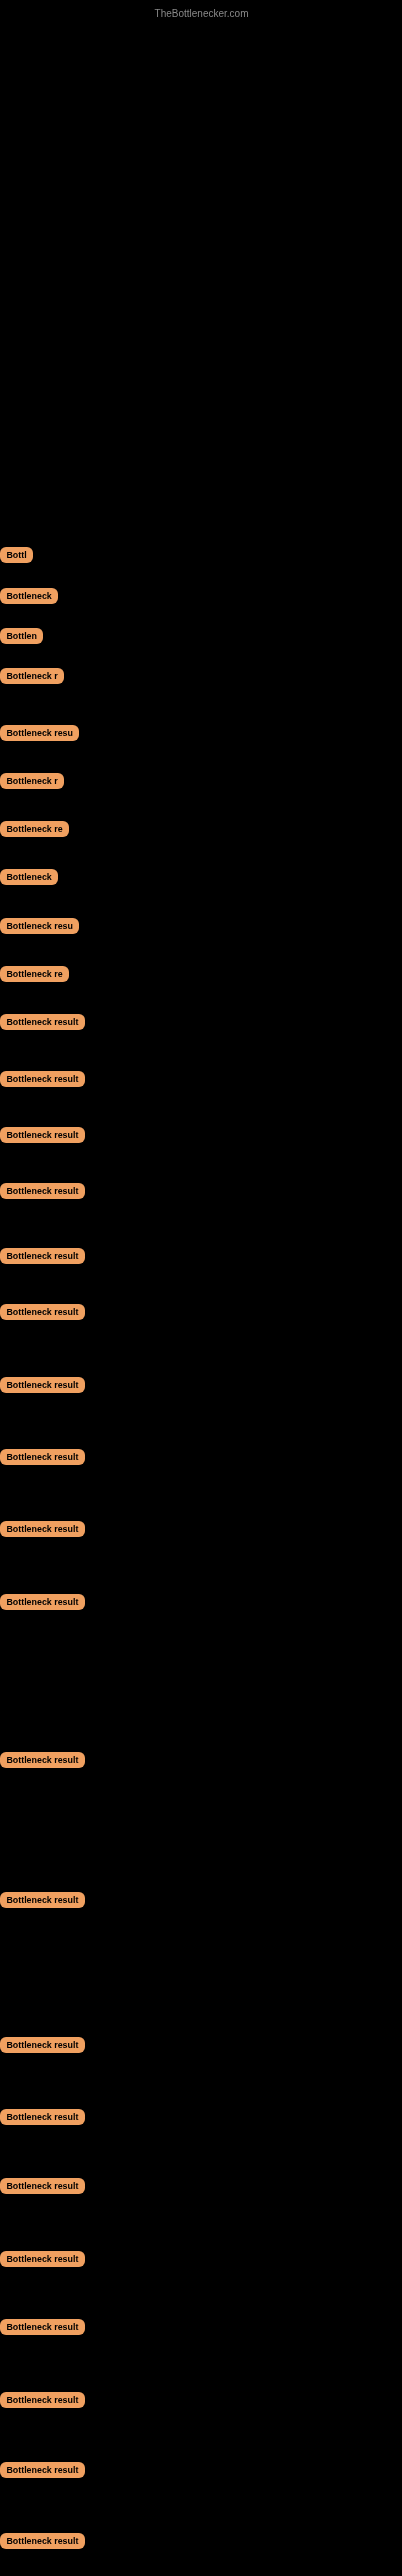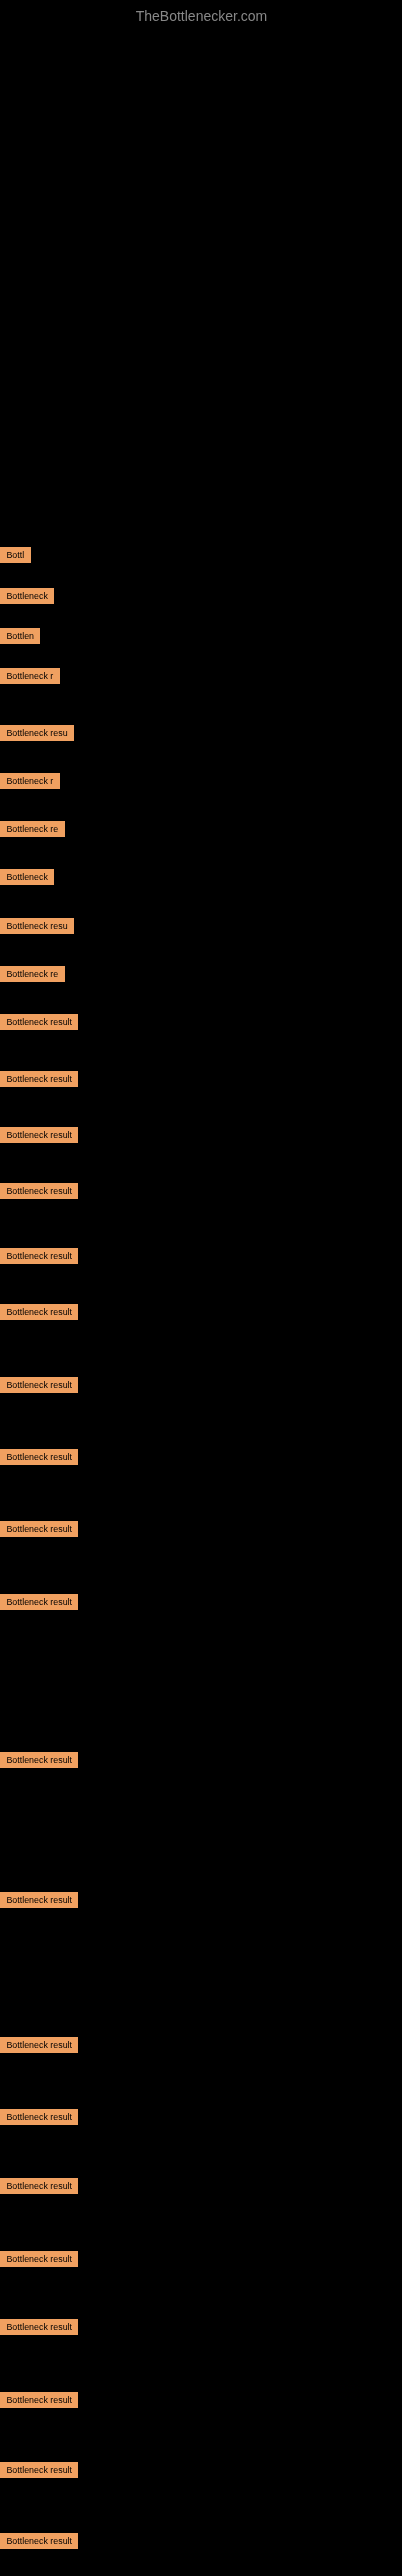--- a/index.html
+++ b/index.html
@@ -12,32 +12,32 @@
       background-color: #000000;
       width: 403px;
       min-height: 2576px;
       font-family: Arial, sans-serif;
       position: relative;
     }
 
     .site-title {
       text-align: center;
       color: #888888;
-      font-size: 14px;
+      font-size: 10px;
       padding: 8px 0 4px 0;
     }
 
     .bottleneck-badge {
       display: inline-block;
       background-color: #f0a060;
       color: #000;
       font-size: 8.9px;
-      font-weight: normal;
+      font-weight: bold;
       padding: 3.2px 6.4px;
-      border-radius: 0;
+      border-radius: 6px;
       white-space: nowrap;
       overflow: hidden;
       text-overflow: ellipsis;
     }
 
     .badge-container {
       position: absolute;
       left: 0;
     }
 

